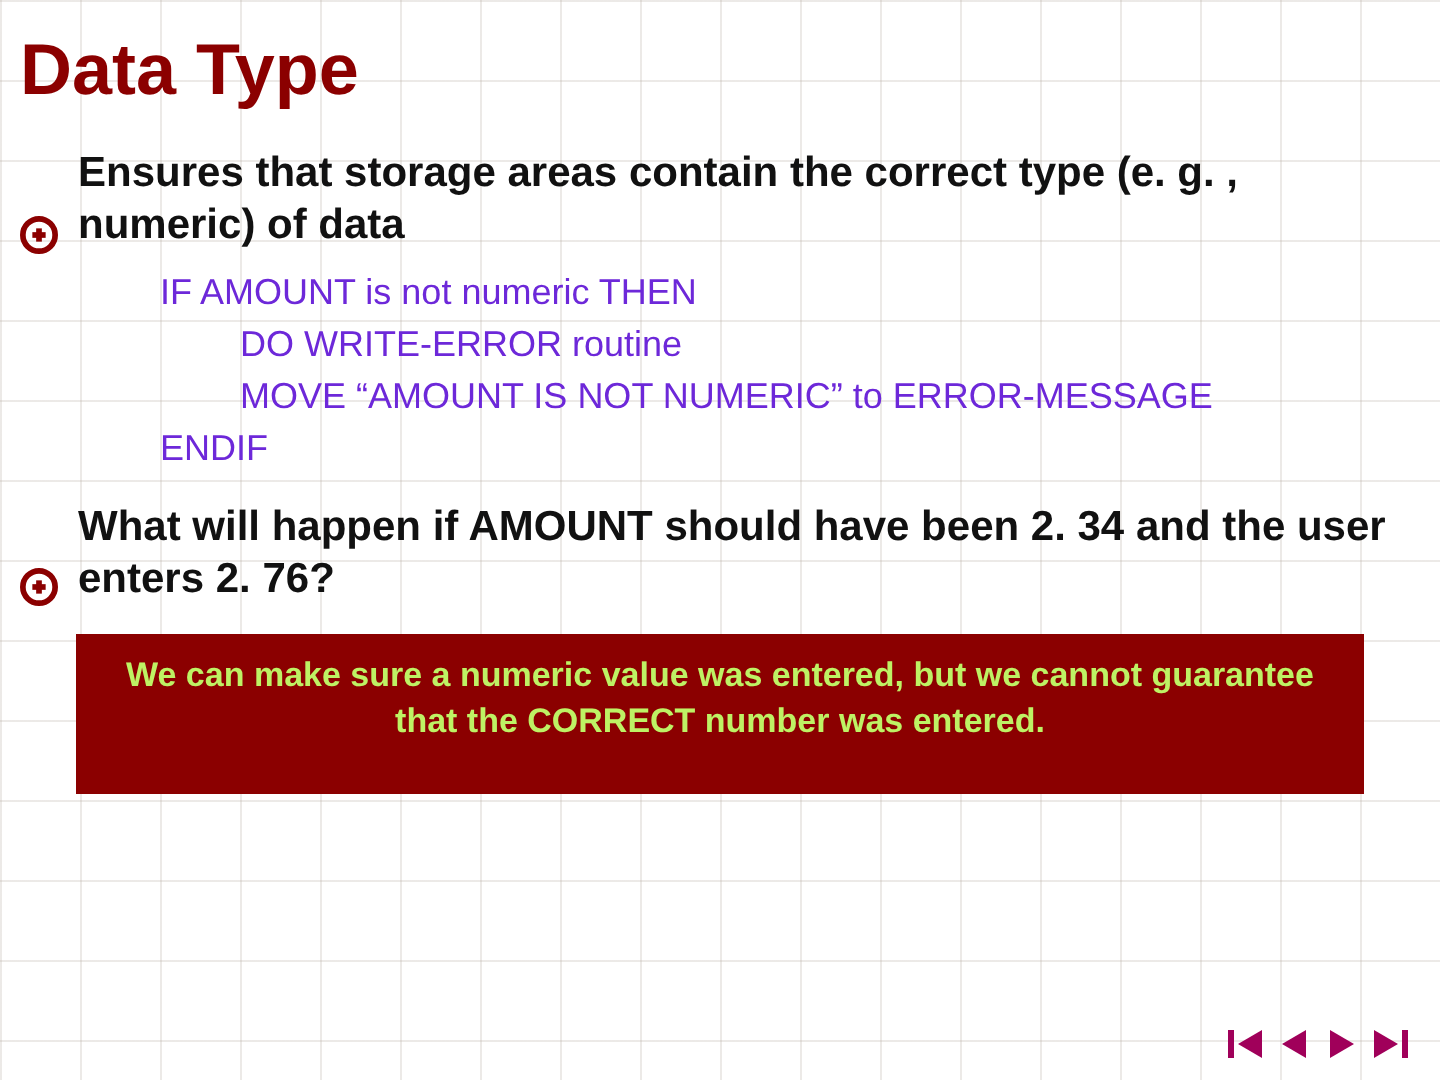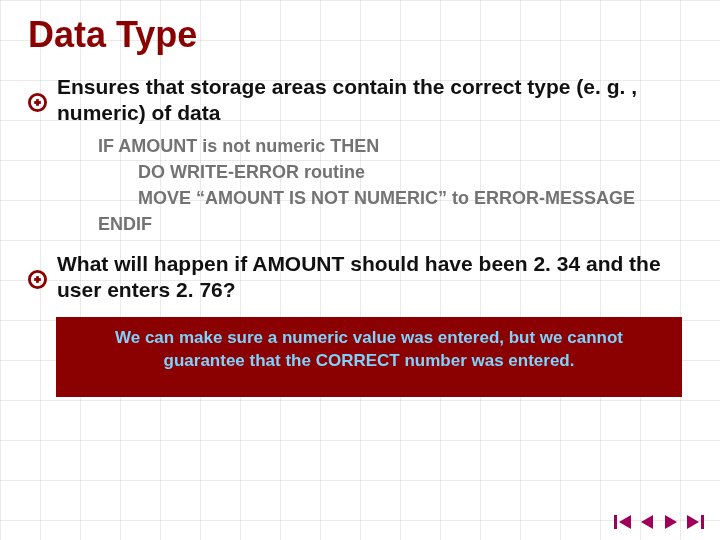--- a/index.html
+++ b/index.html
@@ -16,62 +16,62 @@
       repeating-linear-gradient(to right,
         rgba(180,170,160,0.25) 0 1px, transparent 1px 40px),
       repeating-linear-gradient(to bottom,
         rgba(180,170,160,0.25) 0 1px, transparent 1px 40px);
     pointer-events: none;
   }
   .slide {
     position: relative;
     width: 720px;
     height: 540px;
-    padding: 12px 20px 0 28px;
+    padding: 12px 20px 0 10px;
   }
   .title {
     font-size: 36px;
     font-weight: 700;
     color: #8b0000;
     letter-spacing: 0px;
     margin-bottom: 18px;
     margin-top: 2px;
   }
   .bullet-item {
     display: flex;
-    align-items: center;
+    align-items: flex-end;
     margin-bottom: 6px;
   }
   .bullet-icon {
     flex: 0 0 auto;
     width: 19px;
     height: 19px;
     margin-right: 10px;
     margin-top: 5px;
     color: #8b0000;
   }
   .bullet-icon svg { display: block; }
   .bullet-text {
     font-size: 21px;
     font-weight: 700;
     color: #111;
     line-height: 1.25;
   }
   .code-block {
     margin: 6px 0 14px 70px;
     font-size: 18px;
-    font-weight: 700;
-    color: #737373;
+    font-weight: 400;
+    color: #6d28d9;
     line-height: 1.45;
   }
   .code-line { white-space: pre; }
   .callout {
     margin: 14px 18px 0 28px;
     background: #8b0000;
-    color: #7dd3fc;
+    color: #bef264;
     padding: 10px 24px 14px 24px;
     text-align: center;
     font-family: Arial, Helvetica, sans-serif;
   }
   .callout-p1 {
     font-size: 17px;
     font-weight: 700;
     line-height: 1.35;
     margin-bottom: 10px;
   }

